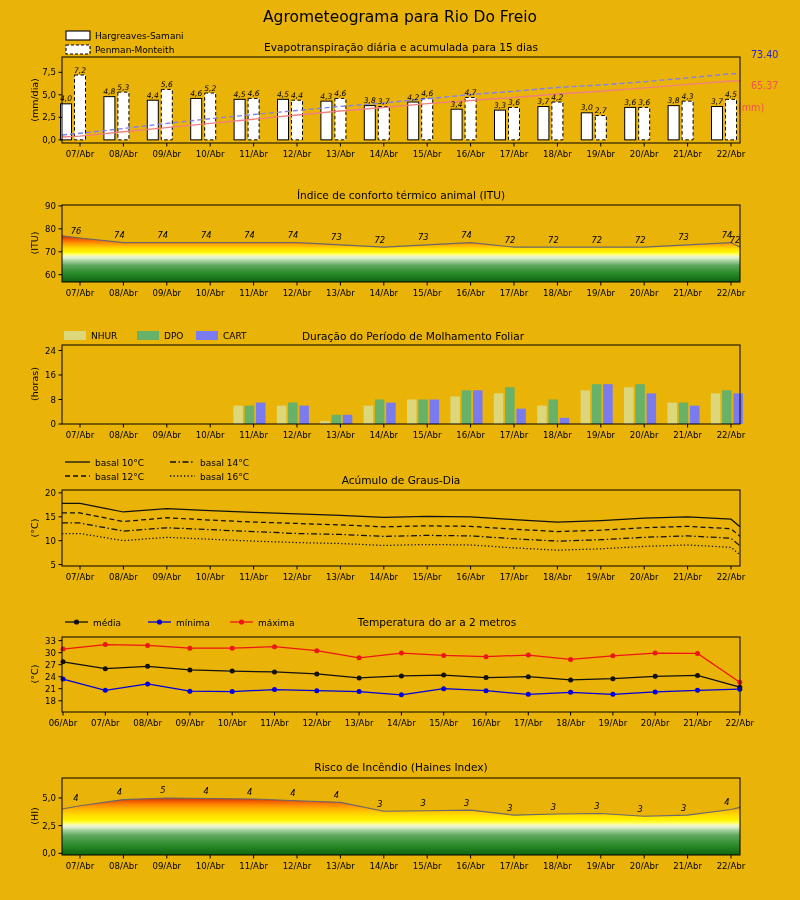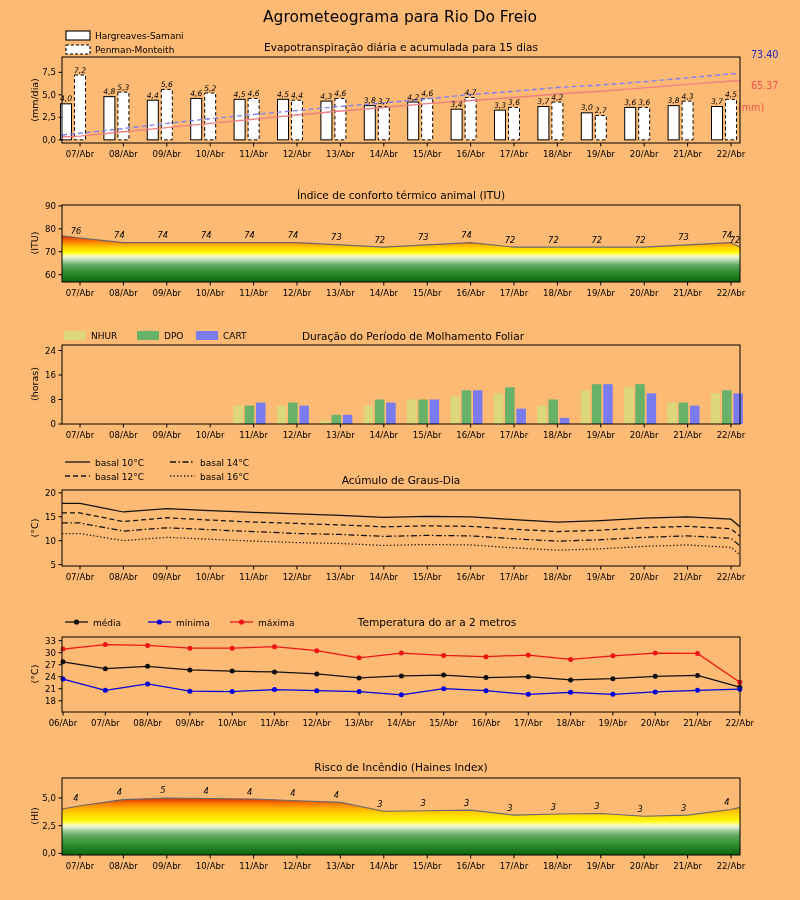--- a/index.html
+++ b/index.html
@@ -1,16 +1,16 @@
 <!DOCTYPE html>
 <html><head>
 <meta charset="utf-8">
 <style>
   html,body{margin:0;padding:0;background:#ffffff;}
-  .figwrap{position:relative;width:800px;height:900px;background:#fdba74;
+  .figwrap{position:relative;width:800px;height:900px;background:#eab308;
            font-family:"DejaVu Sans",sans-serif;overflow:hidden;}
   svg{display:block;}
   svg text{fill:#000000;font-family:"DejaVu Sans",sans-serif;}
   .t-fig  {font-size:15.5px;}
   .t-chart{font-size:10.6px;}
   .t-tick {font-size:8.6px;}
   .t-val  {font-size:8.3px;font-style:italic;}
   .t-valsm{font-size:7.6px;font-style:italic;}
   .t-leg  {font-size:9px;}
   .t-ylab {font-size:9.5px;}

